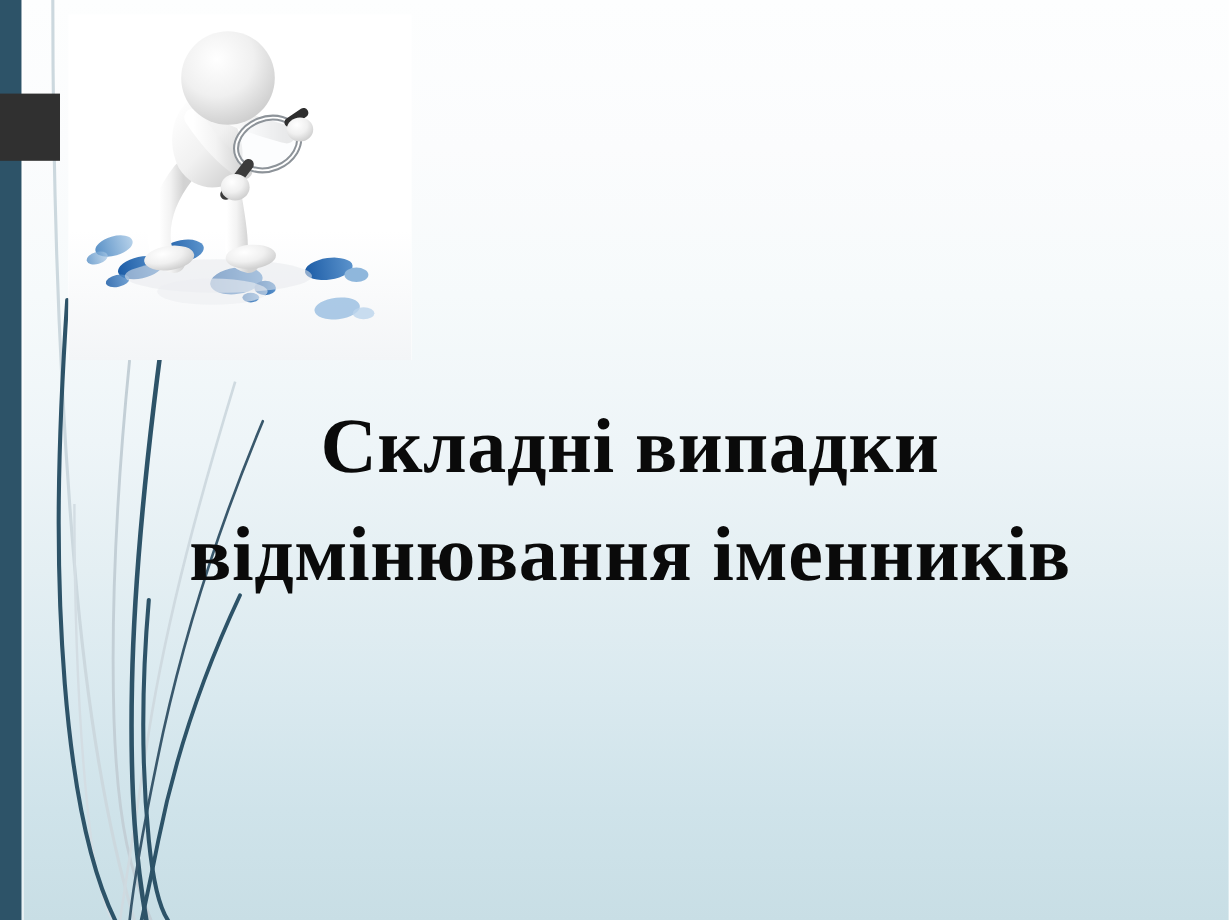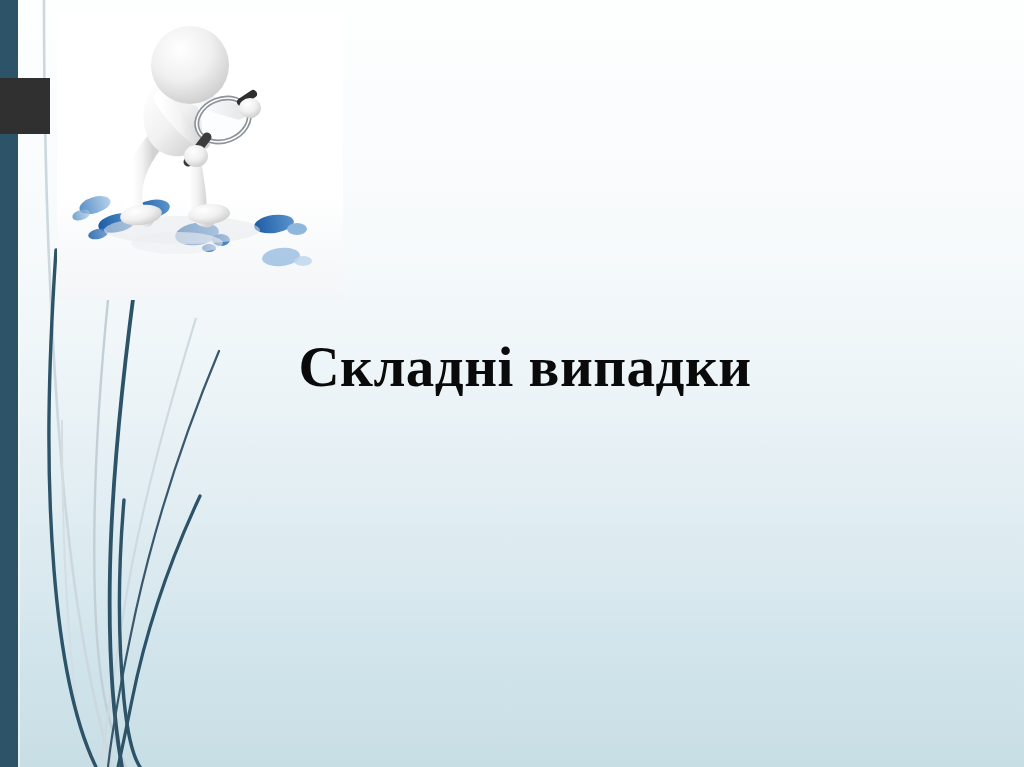--- a/index.html
+++ b/index.html
@@ -69,21 +69,21 @@
     position:absolute;
     left:60px; top:328px;
     width:930px;
     text-align:center;
     z-index:7;
   }
   .title-line {
     font-family:"Liberation Serif", serif;
     font-weight:bold;
     color:#0a0a0a;
-    font-size:57px;
+    font-size:65px;
     line-height:1.38;
     letter-spacing:0.5px;
     white-space:nowrap;
   }
 </style>
 </head>
 <body>
 
 <div id="slide">
 
@@ -183,15 +183,16 @@
         <ellipse cx="193" cy="96" rx="11" ry="10" fill="url(#gHead)"></ellipse>
         <ellipse cx="139" cy="144" rx="12" ry="11" fill="url(#gHead)"></ellipse>
       </g>
 
       <ellipse cx="120" cy="231" rx="46" ry="11" fill="#eceff1" opacity=".6"></ellipse>
     </svg>
   </div>
 
   <div id="title-block">
     <div class="title-line">Складні випадки</div>
+    <div class="title-line">відмінювання іменників</div>
   </div>
 
 </div>
 
 </body></html>

